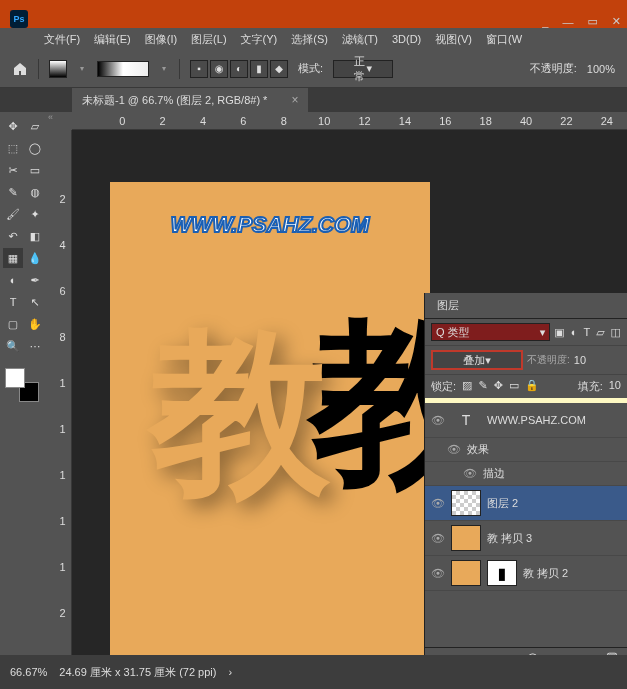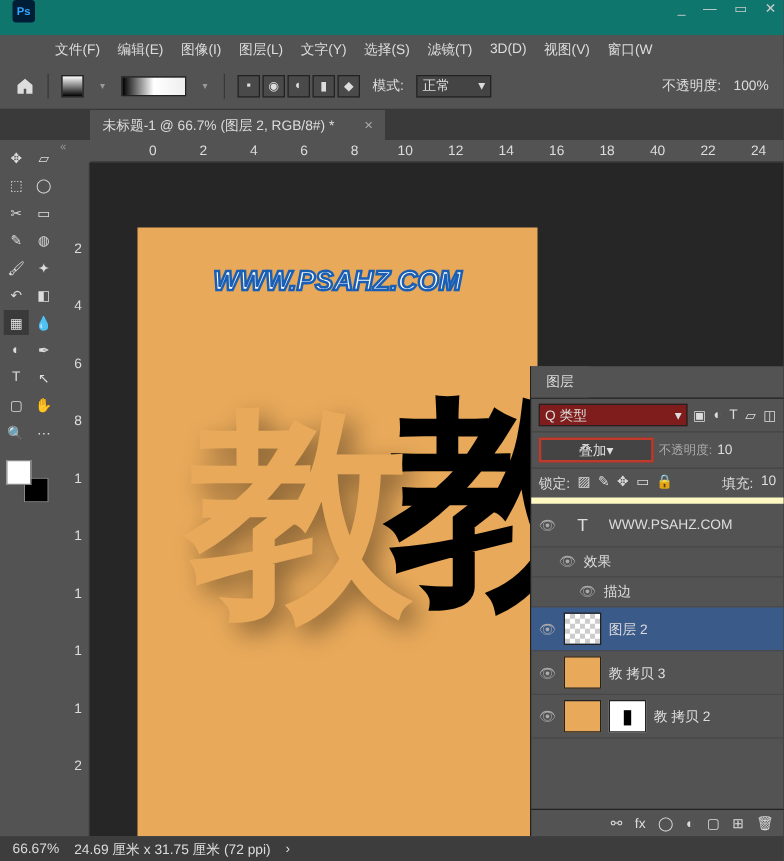--- a/index.html
+++ b/index.html
@@ -1,30 +1,30 @@
 <!DOCTYPE html>
 <html><head>
 <meta charset="utf-8">
 <style>
 *{margin:0;padding:0;box-sizing:border-box;font-family:"Microsoft YaHei",Arial,sans-serif;font-size:11px;color:#ddd;user-select:none}
 body{background:#535353;width:627px;height:689px;overflow:hidden;position:relative}
-.titlebar{height:28px;background:#0f766e;display:flex;align-items:flex-start;padding:0 6px 0 10px}
+.titlebar{height:28px;background:#c2410c;display:flex;align-items:flex-end;padding:0 6px 0 10px}
 .ps-logo{width:18px;height:18px;background:#001e36;border-radius:3px;display:flex;align-items:center;justify-content:center;color:#31a8ff;font-size:9px;font-weight:bold;margin-right:10px}
 .win-btns{margin-left:auto;display:flex;gap:14px;align-items:center}
 .win-btns span{color:#ccc;cursor:pointer}
 .menubar{height:22px;display:flex;align-items:center;padding-left:38px;gap:2px}
 .menubar span{padding:2px 6px;cursor:pointer;font-size:11px}
 .tb1{height:38px;background:#535353;border-bottom:1px solid #383838;display:flex;align-items:center;padding:0 12px;gap:10px}
 .home-icon{width:16px;height:16px}
 .grad-swatch{width:52px;height:16px;background:linear-gradient(90deg,#000,#fff,#eee);border:1px solid #222}
 .dd{width:10px;height:10px;display:inline-flex;align-items:center;justify-content:center;color:#999;font-size:8px}
 .sep{width:1px;height:20px;background:#383838}
 .sq-group{display:flex;gap:2px}
 .sq{width:18px;height:18px;border:1px solid #222;background:#4a4a4a;display:flex;align-items:center;justify-content:center;font-size:10px}
-.mode-dd{width:60px;height:18px;background:#444;border:1px solid #222;display:flex;align-items:center;padding:0 4px;justify-content:space-between}
+.mode-dd{width:60px;height:18px;background:#444;border:1px solid #222;display:flex;align-items:center;padding:0 20px;justify-content:space-between}
 .tab-area{height:24px;background:#3a3a3a;display:flex;align-items:flex-end;padding-left:72px}
 .doc-tab{height:24px;background:#535353;padding:0 10px;display:flex;align-items:center;gap:24px;font-size:11px}
 .doc-tab .x{font-size:12px;color:#aaa;cursor:pointer}
 .wa{position:absolute;left:0;top:112px;right:0;bottom:20px;display:flex}
 .tools{width:48px;background:#535353;padding:4px 3px;display:flex;flex-direction:column;gap:2px}
 .trow{display:flex;gap:2px}
 .tbtn{width:20px;height:20px;display:flex;align-items:center;justify-content:center;color:#ddd;cursor:pointer;position:relative}
 .tbtn.sel{background:#3a3a3a}
 .swatches{margin-top:8px;position:relative;width:38px;height:38px}
 .sw-bg{position:absolute;right:2px;bottom:2px;width:20px;height:20px;background:#000;border:1px solid #888}
@@ -50,21 +50,21 @@
 .lock-ico{font-size:11px}
 .layer-list{flex:1;overflow:hidden}
 .li{display:flex;align-items:center;padding:4px 6px;gap:6px;border-bottom:1px solid #484848}
 .li-sub{padding-left:22px}
 .eye{width:14px;color:#aaa;font-size:11px}
 .thumb{width:30px;height:26px;background:#888;border:1px solid #222;display:flex;align-items:center;justify-content:center;font-size:9px}
 .thumb.text{background:none;border:none;color:#ddd;font-size:14px}
 .thumb.mask{background:#fff}
 .li-name{font-size:11px}
 .lbottom{height:22px;border-top:1px solid #222;display:flex;align-items:center;justify-content:flex-end;gap:10px;padding:0 8px;color:#aaa;font-size:11px}
-.status{position:absolute;left:0;right:0;bottom:0;height:20px;background:#3d3d3d;display:flex;align-items:center;padding:0 10px;gap:12px;font-size:10px;color:#ccc}
+.status{position:absolute;left:0;right:0;bottom:0;height:34px;background:#3d3d3d;display:flex;align-items:center;padding:0 10px;gap:12px;font-size:10px;color:#ccc}
 .collapse{position:absolute;left:48px;top:112px;width:8px;height:12px;color:#999;font-size:9px}
 </style>
 </head>
 <body>
 
 <div class="titlebar">
   <div class="ps-logo">Ps</div>
   <div class="win-btns">
     <span>_</span>
     <span>—</span>

